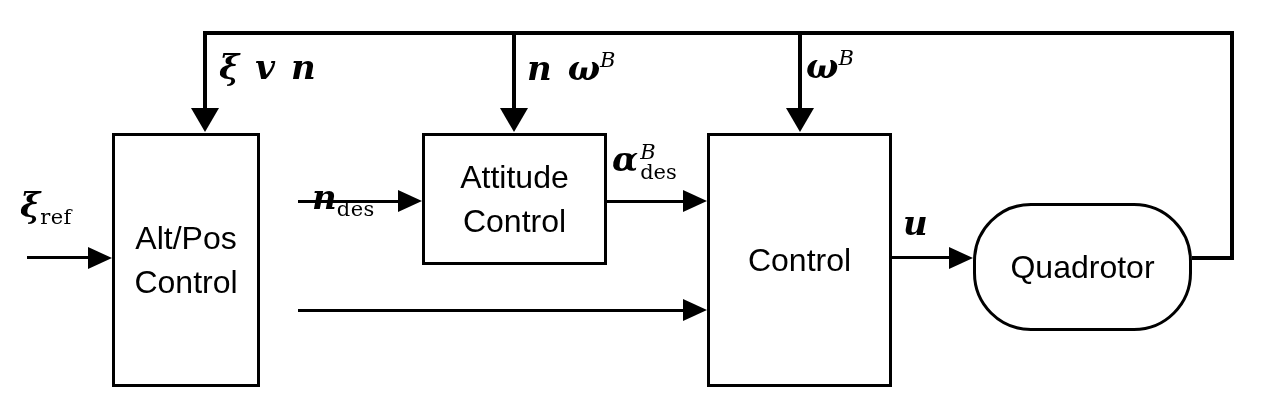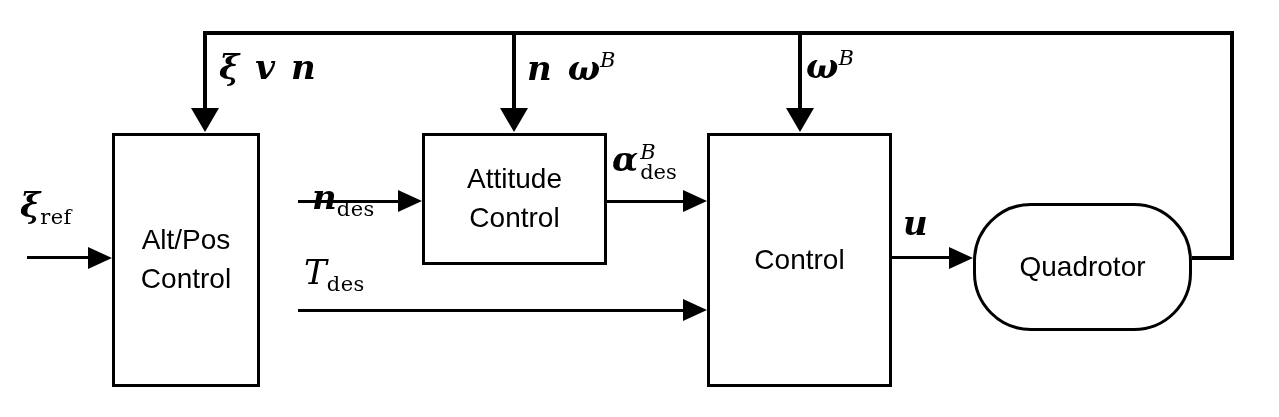--- a/index.html
+++ b/index.html
@@ -16,21 +16,21 @@
   
   .block {
     position: absolute;
     box-sizing: border-box;
     border: 3px solid #000;
     background: #fff;
     display: flex;
     flex-direction: column;
     align-items: center;
     justify-content: center;
-    font-size: 28px;
+    font-size: 32px;
     line-height: 1.38;
     text-align: center;
   }
   .block.stadium { border-radius: 58px; }
 
   
   .hline, .vline { position: absolute; background: #000; }
 
   
   .ah-right {
@@ -157,21 +157,18 @@
     <span>n</span><span class="sub">des</span>
   </div>
 
   <div class="math" style="left:612px; top:142px;">
     <span>α</span><span class="stack">
         <span class="ssup">B</span>
         <span class="ssub">des</span>
       </span>
   </div>
 
-  <div class="math plainvar" style="left:304px; top:255px;">
-    <span>T</span><span class="sub">des</span>
-  </div>
 
   <div class="math" style="left:903px; top:206px;">
     <span>u</span>
   </div>
 
 </div>
 
 </body></html>

